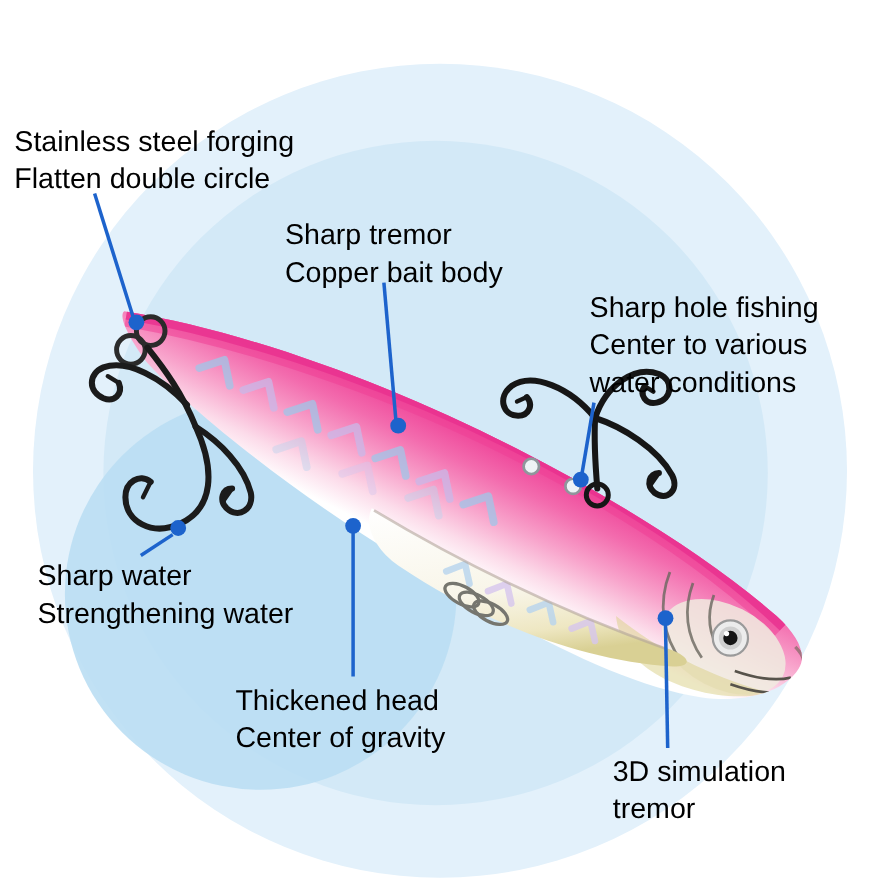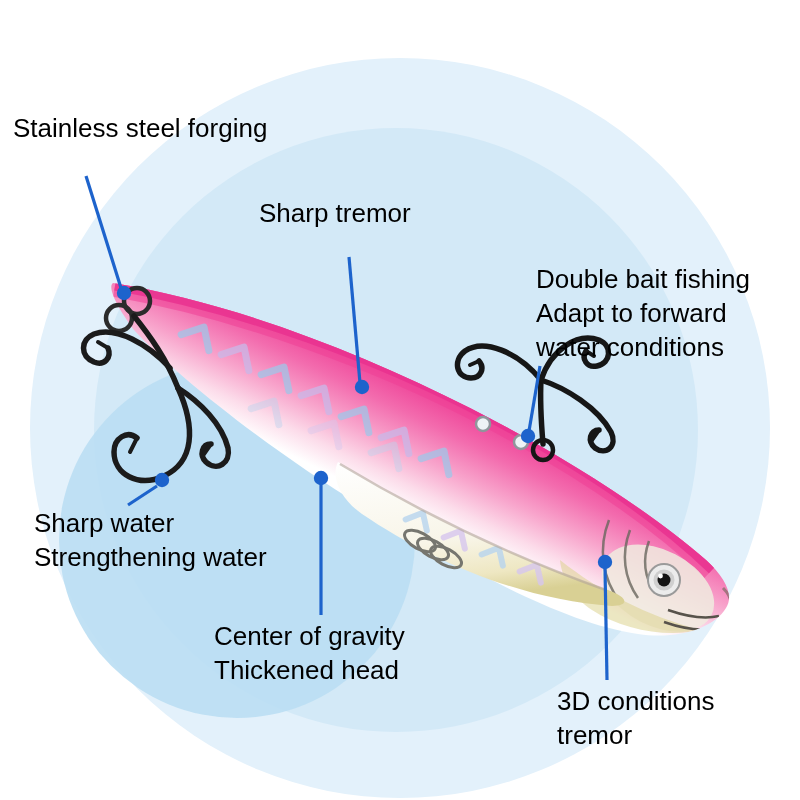--- a/index.html
+++ b/index.html
@@ -149,40 +149,42 @@
       <circle cx="362" cy="387" r="7.2" fill="#1d63cc" stroke="none"></circle>
       <circle cx="528" cy="436" r="7.2" fill="#1d63cc" stroke="none"></circle>
       <circle cx="162" cy="480" r="7.2" fill="#1d63cc" stroke="none"></circle>
       <circle cx="321" cy="478" r="7.2" fill="#1d63cc" stroke="none"></circle>
       <circle cx="605" cy="562" r="7.2" fill="#1d63cc" stroke="none"></circle>
     </g>
   </svg>
 
   <div class="annotation" style="left:13px;top:111px">
     <span>Stainless steel forging</span>
+    <span>Flatten double circle</span>
   </div>
 
   <div class="annotation" style="left:259px;top:196px">
     <span>Sharp tremor</span>
+    <span>Copper bait body</span>
   </div>
 
   <div class="annotation" style="left:536px;top:262px">
-    <span>Double bait fishing</span>
-    <span>Adapt to forward</span>
+    <span>Sharp hole fishing</span>
+    <span>Center to various</span>
     <span>water conditions</span>
   </div>
 
   <div class="annotation" style="left:34px;top:506px">
     <span>Sharp water</span>
     <span>Strengthening water</span>
   </div>
 
   <div class="annotation" style="left:214px;top:619px">
+    <span>Thickened head</span>
     <span>Center of gravity</span>
-    <span>Thickened head</span>
   </div>
 
   <div class="annotation" style="left:557px;top:684px">
-    <span>3D conditions</span>
+    <span>3D simulation</span>
     <span>tremor</span>
   </div>
 
 </div>
 
 </body></html>

